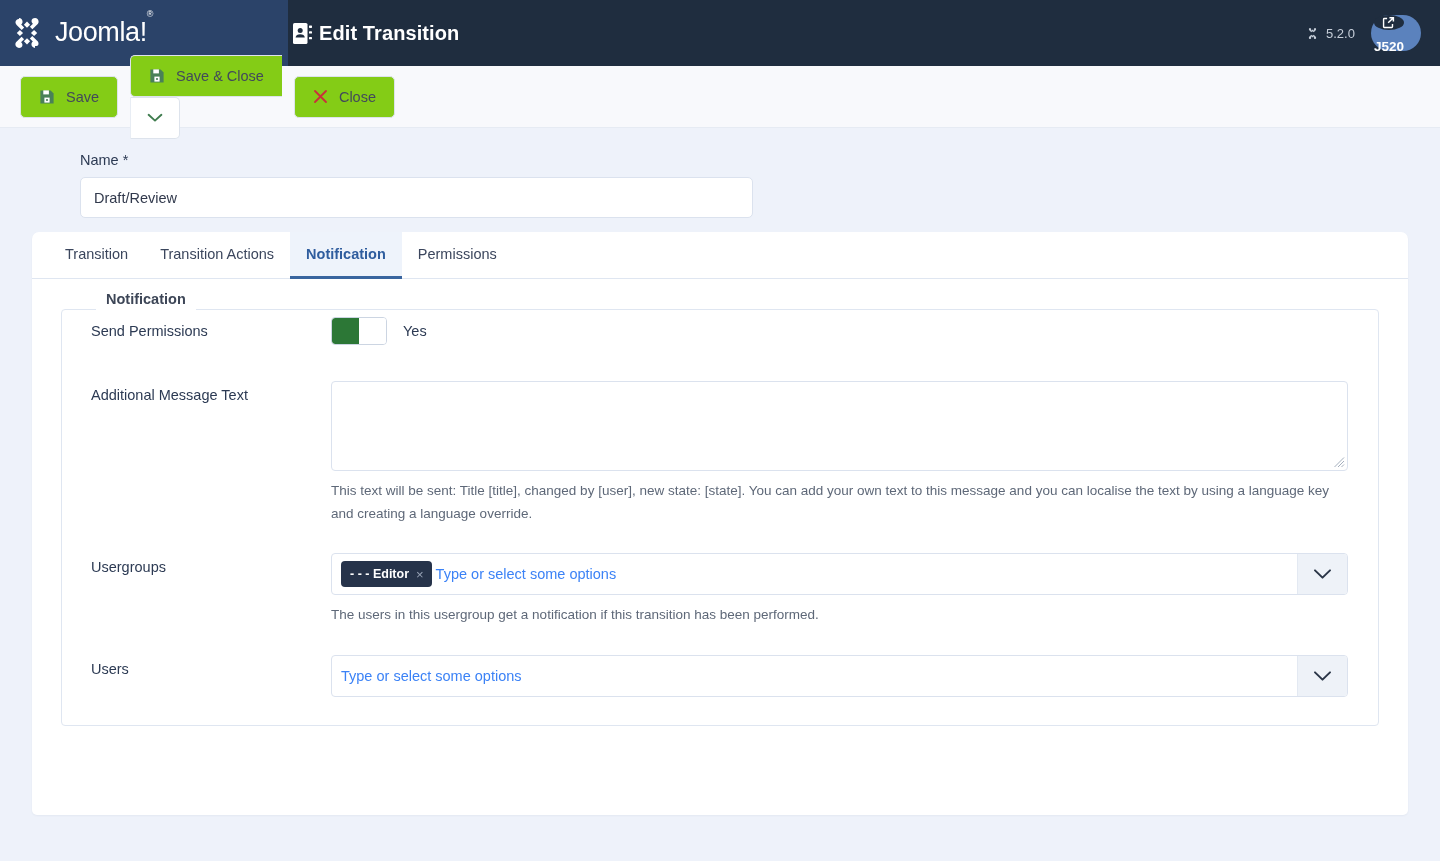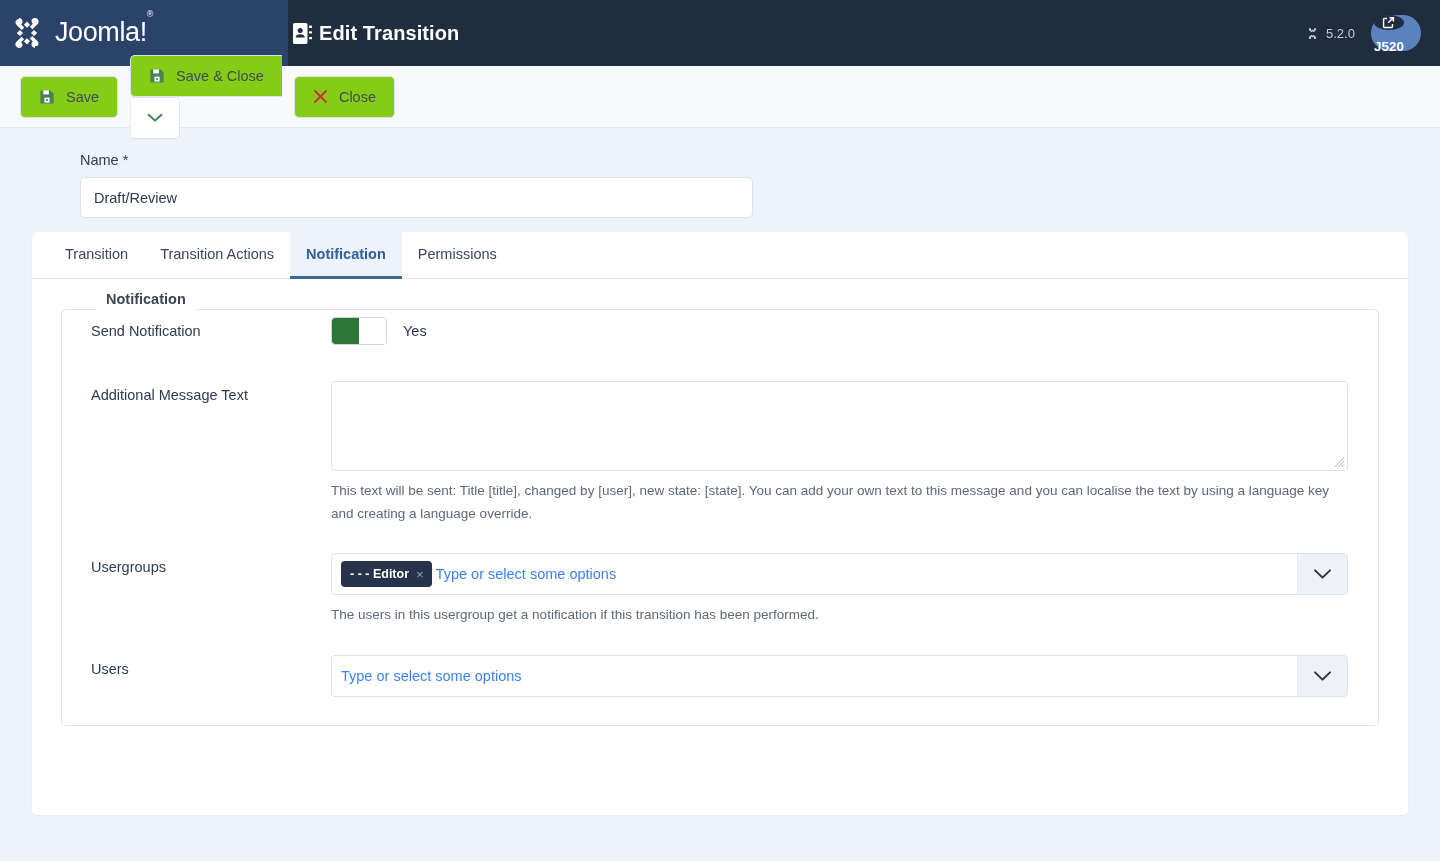--- a/index.html
+++ b/index.html
@@ -431,21 +431,21 @@
     <div class="tab">
       <span>Permissions</span>
     </div>
   </div>
 
   <div class="panel">
     <fieldset class="fieldset">
       <legend class="legend">Notification</legend>
 
       <div class="row">
-        <div class="row-label">Send Notification</div>
+        <div class="row-label">Send Permissions</div>
         <div class="row-ctrl">
           <div class="toggle-wrap">
             <button class="toggle">
               <span class="on"></span>
               <span class="off"></span>
             </button>
             <span class="toggle-text">Yes</span>
           </div>
         </div>
       </div>

